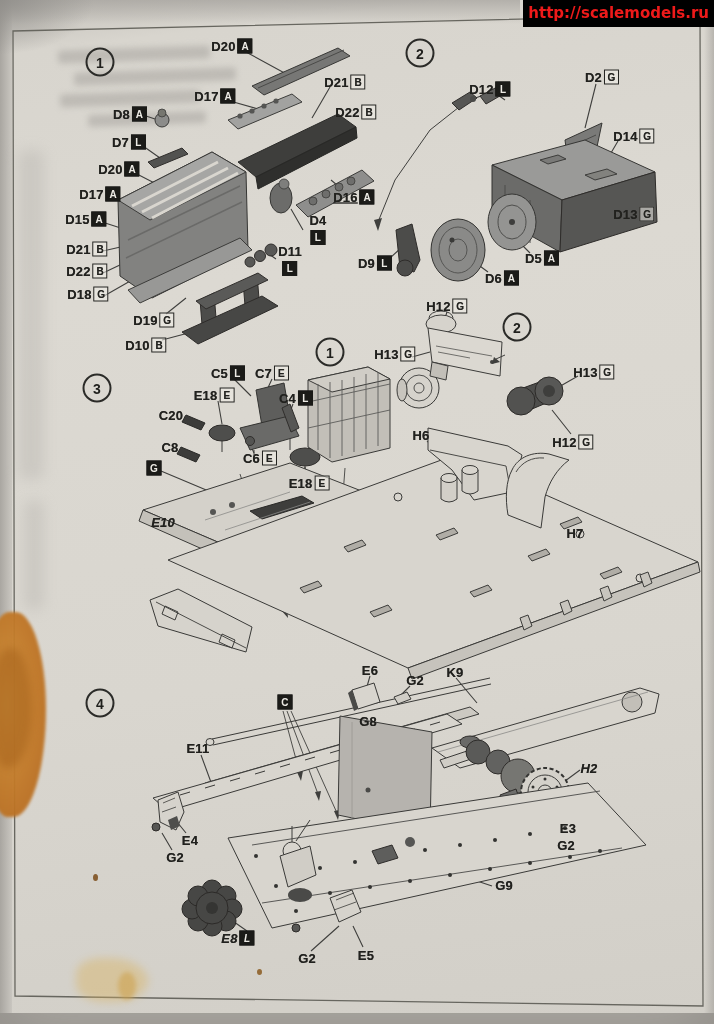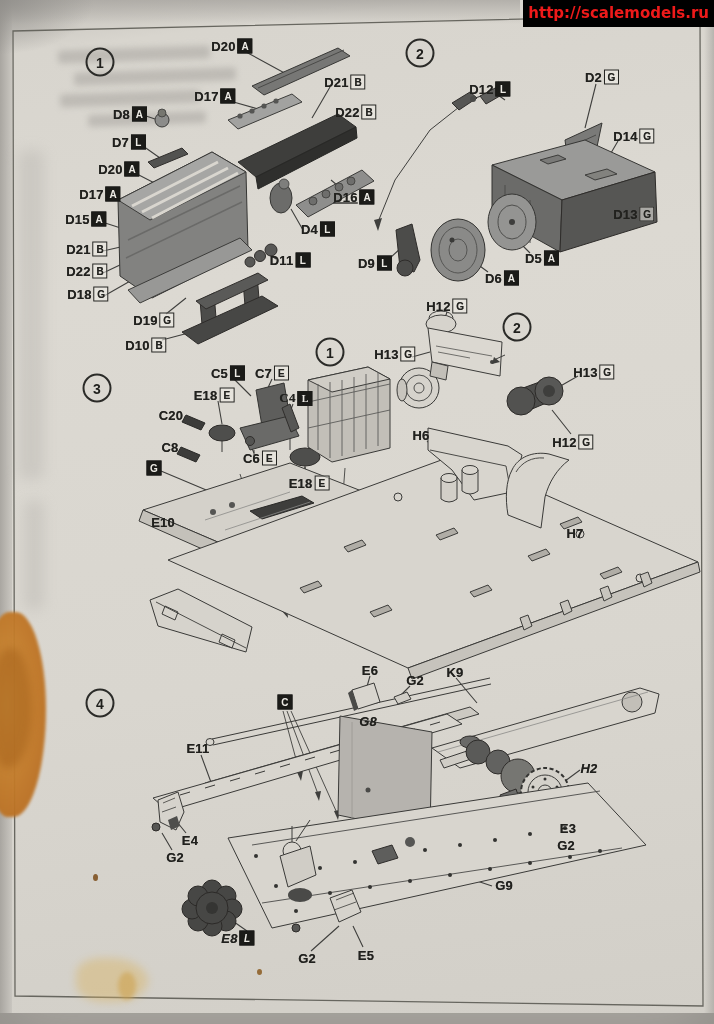--- a/index.html
+++ b/index.html
@@ -352,25 +352,25 @@
         <span class="pl-box">G</span>
       </span>
       <span class="part-label" style="left: 154px; top: 320px;">
         <span>D19</span>
         <span class="pl-box">G</span>
       </span>
       <span class="part-label" style="left: 146px; top: 345px;">
         <span>D10</span>
         <span class="pl-box">B</span>
       </span>
-      <span class="part-label" style="left: 318px; top: 229px;">
+      <span class="part-label" style="left: 318px; top: 229px; flex-direction: column;">
         <span>D4</span>
         <span class="pl-box filled">L</span>
       </span>
-      <span class="part-label" style="left: 290px; top: 260px;">
+      <span class="part-label" style="left: 290px; top: 260px; flex-direction: column;">
         <span>D11</span>
         <span class="pl-box filled">L</span>
       </span>
       <span class="part-label" style="left: 354px; top: 197px; text-decoration: underline;">
         <span>D16</span>
         <span class="pl-box filled">A</span>
       </span>
       <span class="part-label" style="left: 490px; top: 89px;">
         <span>D12</span>
         <span class="pl-box filled">L</span>
@@ -426,57 +426,57 @@
         <span class="pl-box filled">L</span>
       </span>
       <span class="part-label" style="left: 272px; top: 373px;">
         <span>C7</span>
         <span class="pl-box">E</span>
       </span>
       <span class="part-label" style="left: 214px; top: 395px;">
         <span>E18</span>
         <span class="pl-box">E</span>
       </span>
-      <span class="part-label" style="left: 296px; top: 398px; font-family: Liberation Serif, serif;">
+      <span class="part-label" style="left: 296px; top: 398px;">
         <span>C4</span>
         <span class="pl-box filled">L</span>
       </span>
       <span class="part-label" style="left: 171px; top: 415px; justify-content: flex-end;">
         <span>C20</span>
       </span>
       <span class="part-label" style="left: 170px; top: 447px;">
         <span>C8</span>
       </span>
       <span class="part-label" style="left: 260px; top: 458px;">
         <span>C6</span>
         <span class="pl-box">E</span>
       </span>
       <span class="part-label" style="left: 154px; top: 468px;">
         <span class="pl-box filled">G</span>
       </span>
       <span class="part-label" style="left: 309px; top: 483px;">
         <span>E18</span>
         <span class="pl-box">E</span>
       </span>
-      <span class="part-label" style="left: 163px; top: 522px;">
+      <span class="part-label" style="left: 163px; top: 522px; font-style: italic;">
         <span>E10</span>
       </span>
       <span class="part-label" style="left: 370px; top: 670px;">
         <span>E6</span>
       </span>
       <span class="part-label" style="left: 415px; top: 680px;">
         <span>G2</span>
       </span>
       <span class="part-label" style="left: 455px; top: 672px;">
         <span>K9</span>
       </span>
       <span class="part-label" style="left: 285px; top: 702px;">
         <span class="pl-box filled">C</span>
       </span>
-      <span class="part-label" style="left: 368px; top: 721px; font-style: italic;">
+      <span class="part-label" style="left: 368px; top: 721px;">
         <span>G8</span>
       </span>
       <span class="part-label" style="left: 198px; top: 748px;">
         <span>E11</span>
       </span>
       <span class="part-label" style="left: 589px; top: 768px; font-style: italic;">
         <span>H2</span>
       </span>
       <span class="part-label" style="left: 568px; top: 828px;">
         <span>E3</span>

